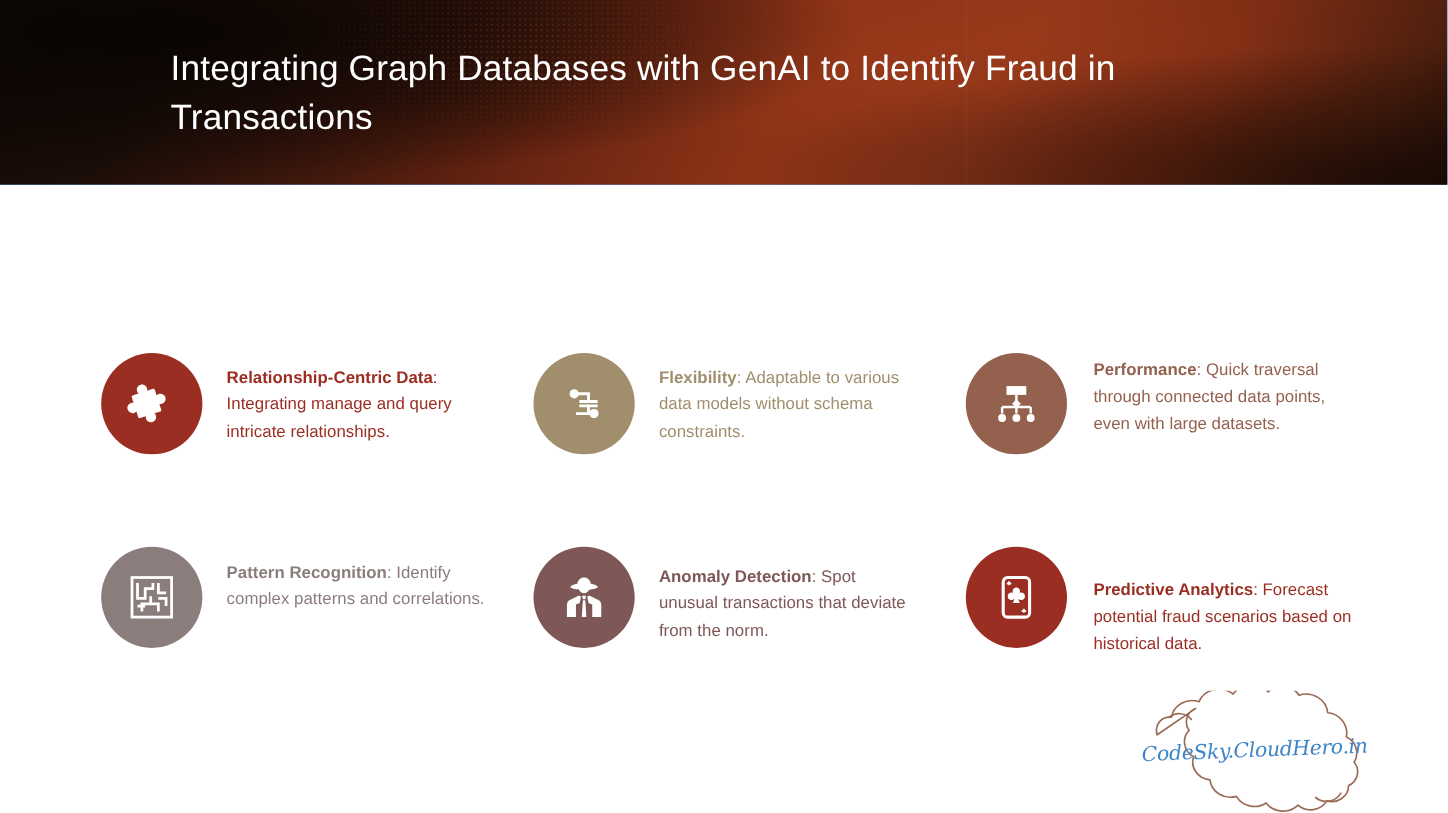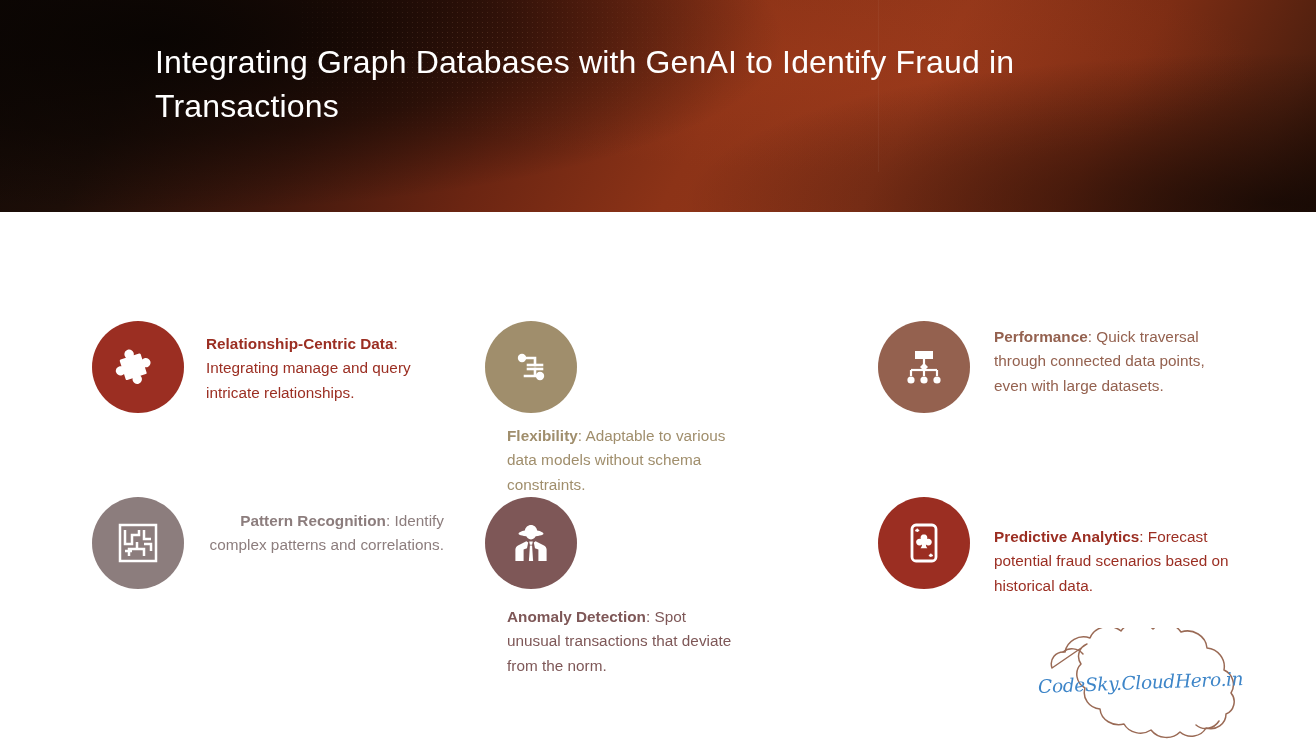--- a/index.html
+++ b/index.html
@@ -14,21 +14,21 @@
     overflow: hidden;
     position: relative;
   }
 
   
   #header-banner {
     position: absolute;
     left: 0;
     top: 0;
     width: 1316px;
-    height: 212px;
+    height: 168px;
     overflow: hidden;
     background: #3b82f6;
   }
   #header-gradient-base {
     position: absolute;
     inset: 0;
     background:
       linear-gradient(118deg,
         #140a06 0%,
         #1d0e08 12%,
@@ -114,27 +114,27 @@
     letter-spacing: 0.02px;
   }
   .card-text .card-label {
     font-weight: bold;
   }
 
   
   .card-r1 { top: 149px; }
   .card-r2 { top: 325px; }
   .card-c1 { left: 92px; }
-  .card-c2 { left: 485px; flex-direction: column; }
+  .card-c2 { left: 485px; }
   .card-c3 { left: 878px; }
 
   .card-c1 .card-text { width: 238px; margin-left: 22px; margin-top: 11px; }
   .card-c2 .card-text { width: 232px; margin-left: 22px; margin-top: 11px; }
   .card-c3 .card-text { width: 245px; margin-left: 24px; margin-top: 4px; }
-  .card-r2.card-c1 .card-text { margin-top: 12px; text-align: right; }
+  .card-r2.card-c1 .card-text { margin-top: 12px; }
   .card-r2.card-c2 .card-text { margin-top: 16px; }
   .card-r2.card-c3 .card-text { margin-top: 28px; }
 
   
   #watermark {
     position: absolute;
     left: 1000px;
     top: 628px;
     width: 300px;
     height: 111px;

